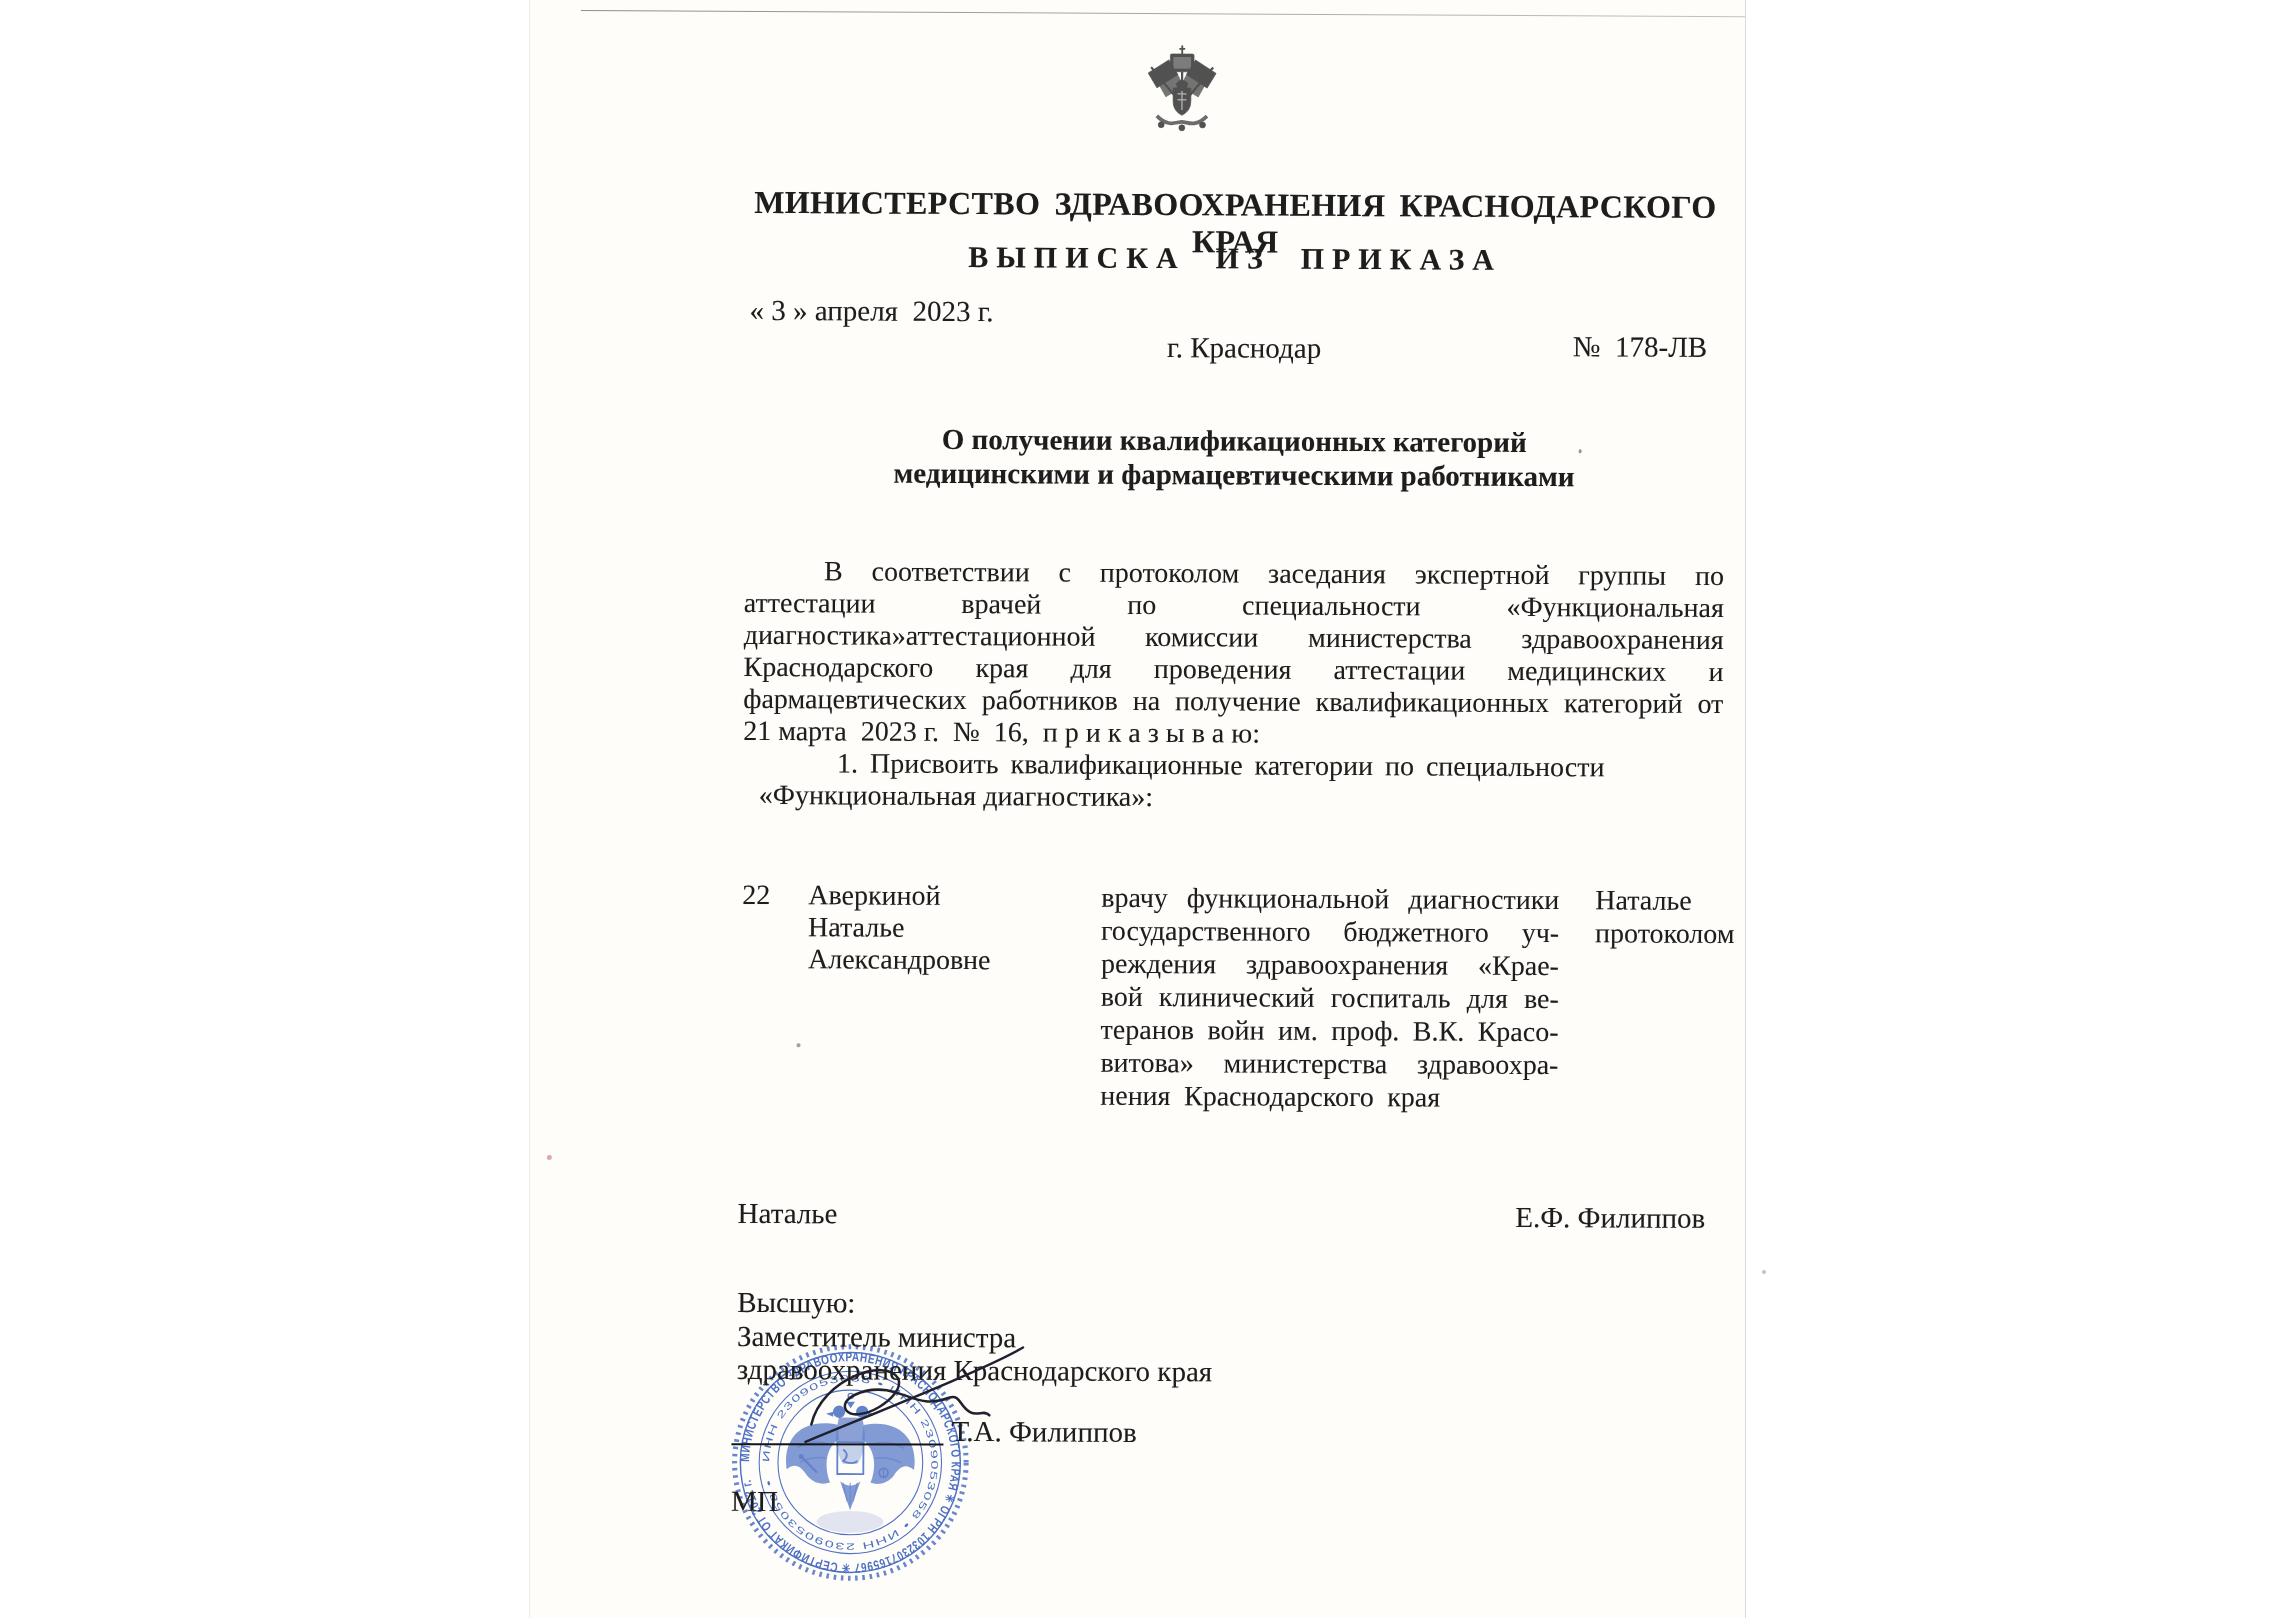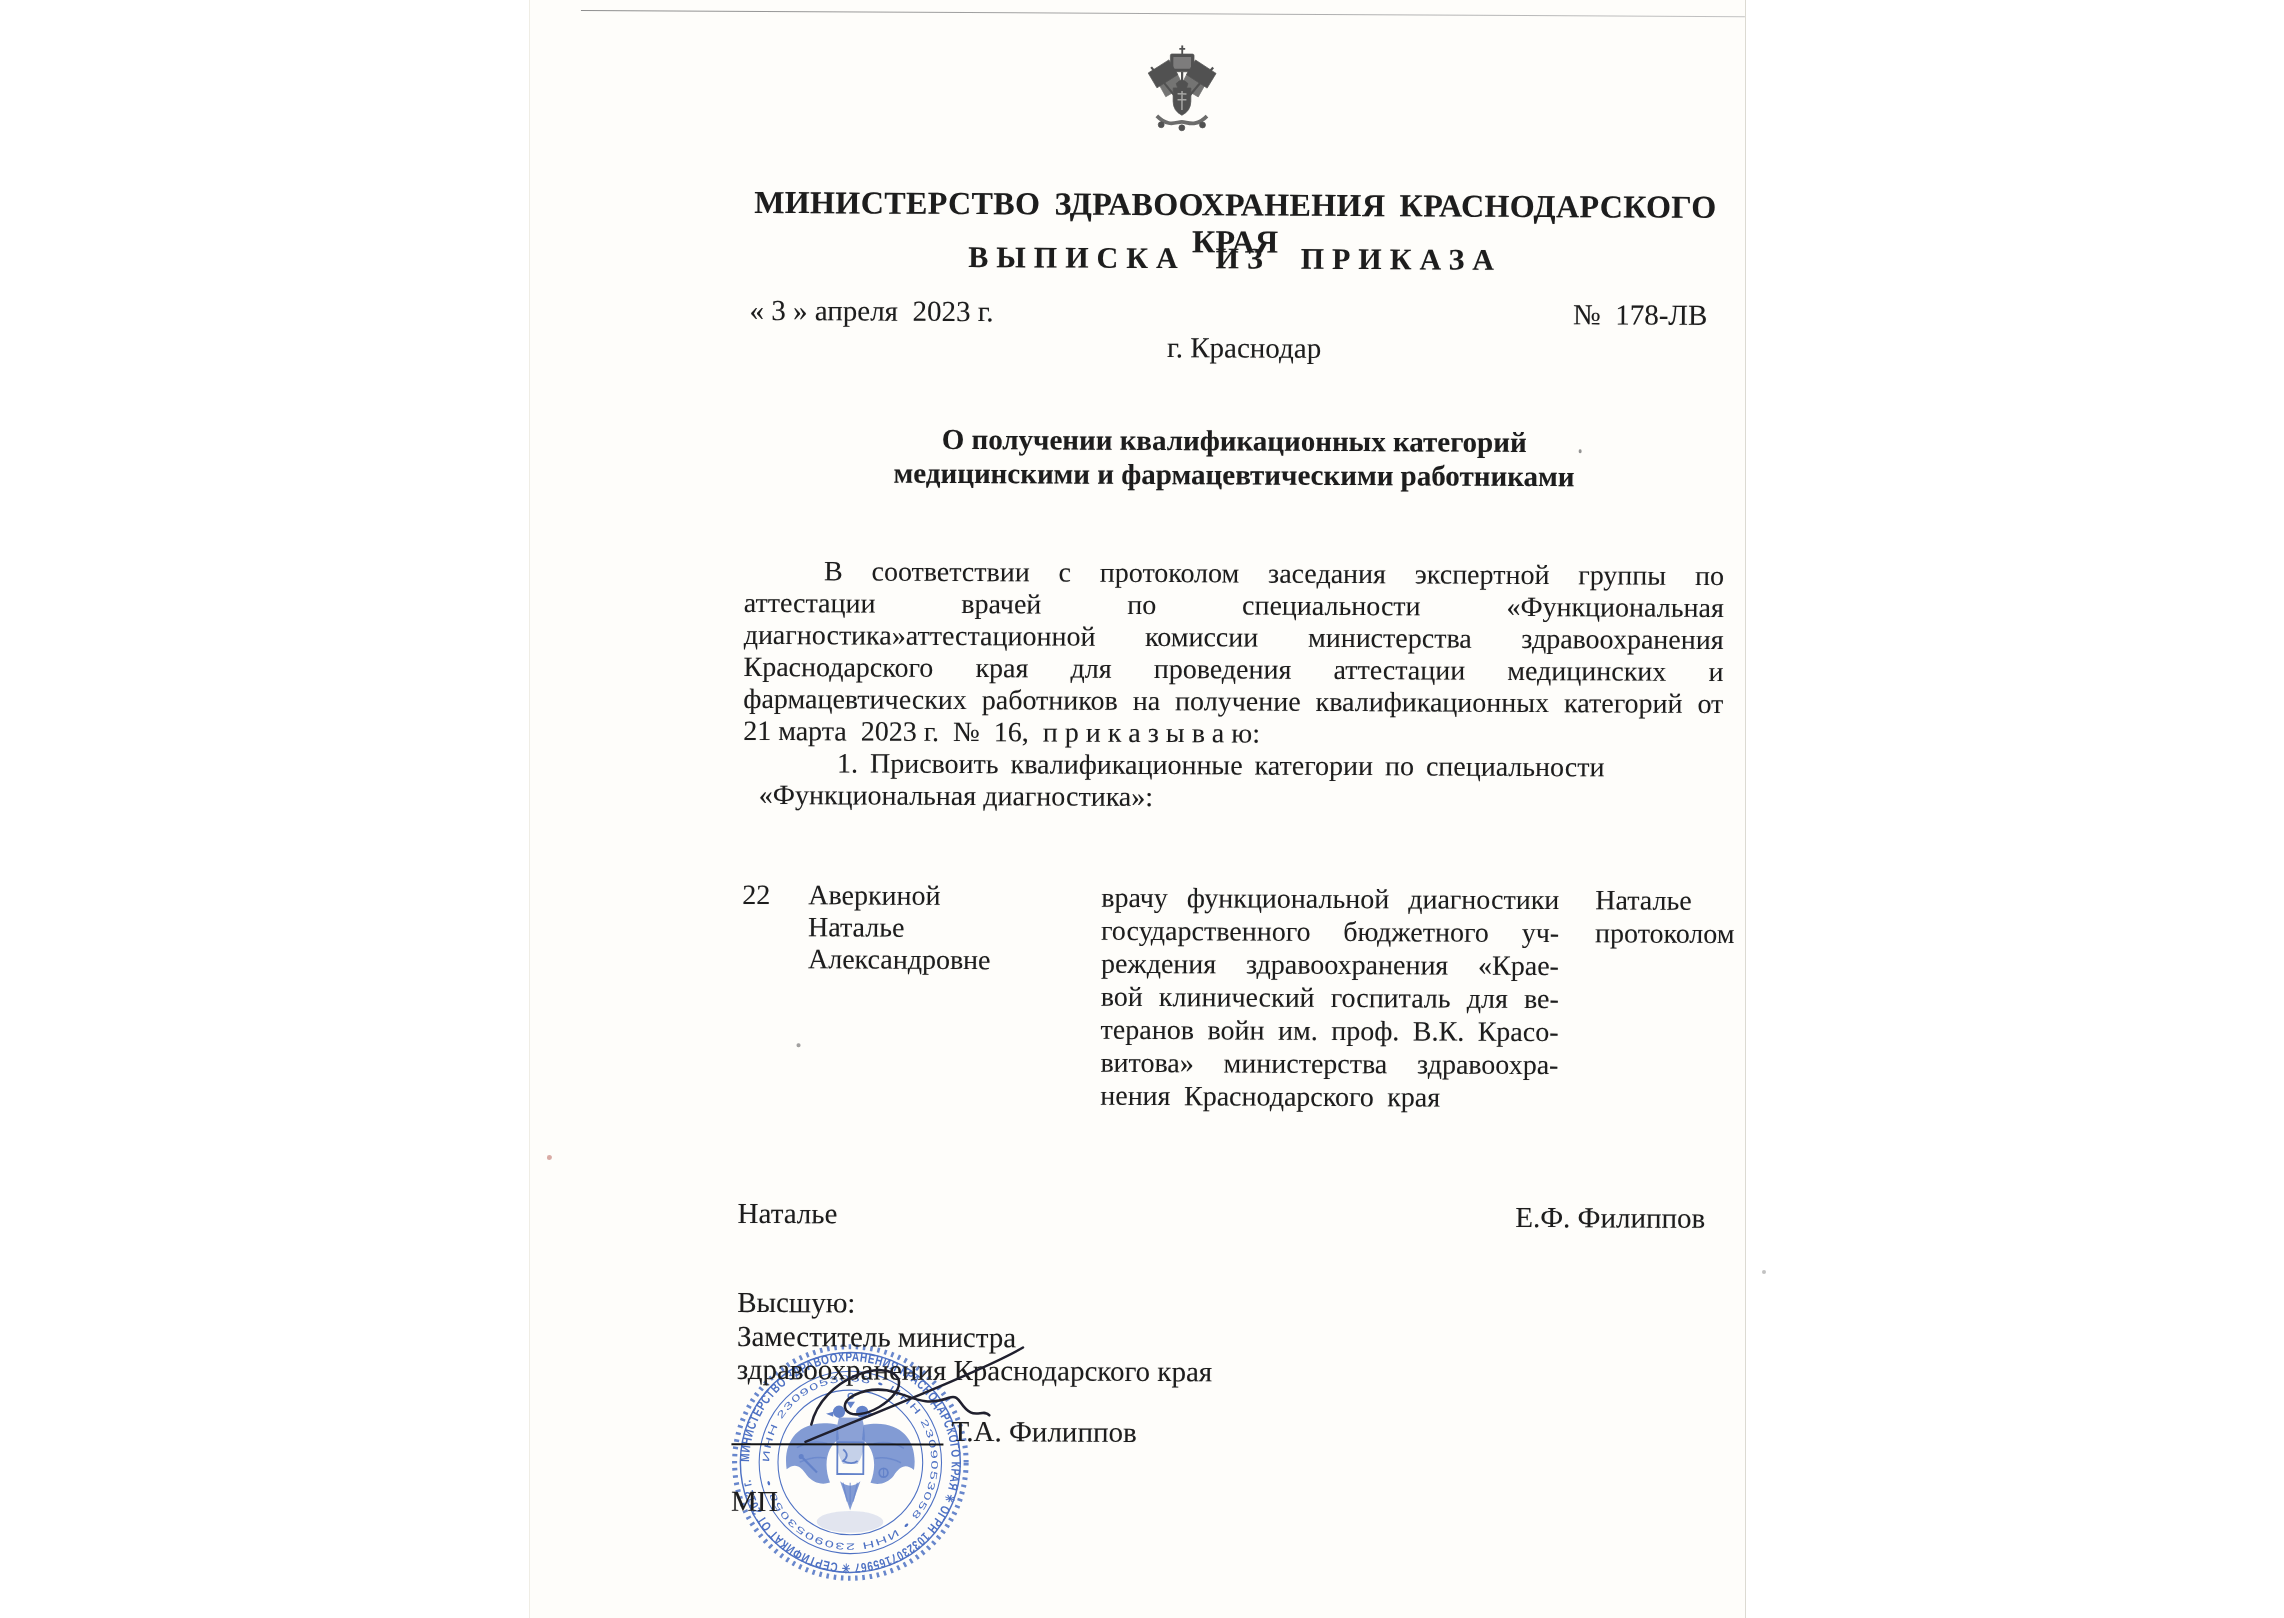--- a/index.html
+++ b/index.html
@@ -63,21 +63,21 @@
             <circle cx="52" cy="112" r="4"></circle>
             <circle cx="80" cy="108" r="4"></circle>
         </g>
       </svg>
 
       <div class="abs ministry txt" style="left:214px; top:183px; width:985px;">МИНИСТЕРСТВО ЗДРАВООХРАНЕНИЯ КРАСНОДАРСКОГО КРАЯ</div>
       <div class="abs vypiska txt" style="left:214px; top:238px; width:985px;">ВЫПИСКА ИЗ ПРИКАЗА</div>
 
       <div class="abs" style="left:214px; top:293px; width:985px; display:flex; justify-content:space-between;">
         <span class="dateline pre txt" style="padding-left:7.2px;">« 3 » апреля  2023 г.</span>
-        <span class="dateline pre txt" style="padding-right:20px;">№  178-ЛВ</span>
+        <span class="dateline pre txt" style="padding-right:20px;margin-top:32px;">№  178-ЛВ</span>
       </div>
       <div class="abs cityline txt" style="left:214px; top:328px; width:985px; padding-left:19px;">г. Краснодар</div>
 
       <div class="abs subject txt" style="left:214px; top:420px; width:985px;">
         <div>О получении квалификационных категорий</div>
         <div>медицинскими и фармацевтическими работниками</div>
       </div>
 
       <div class="abs" style="left:217px; top:554px; width:980px;">
         <div class="body-line j txt" style="text-indent:80px;">В соответствии с протоколом заседания экспертной группы по</div>

